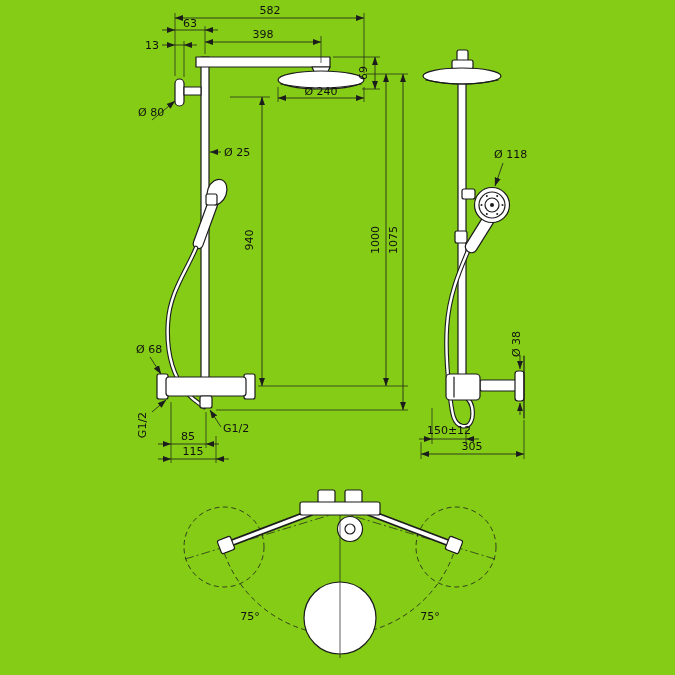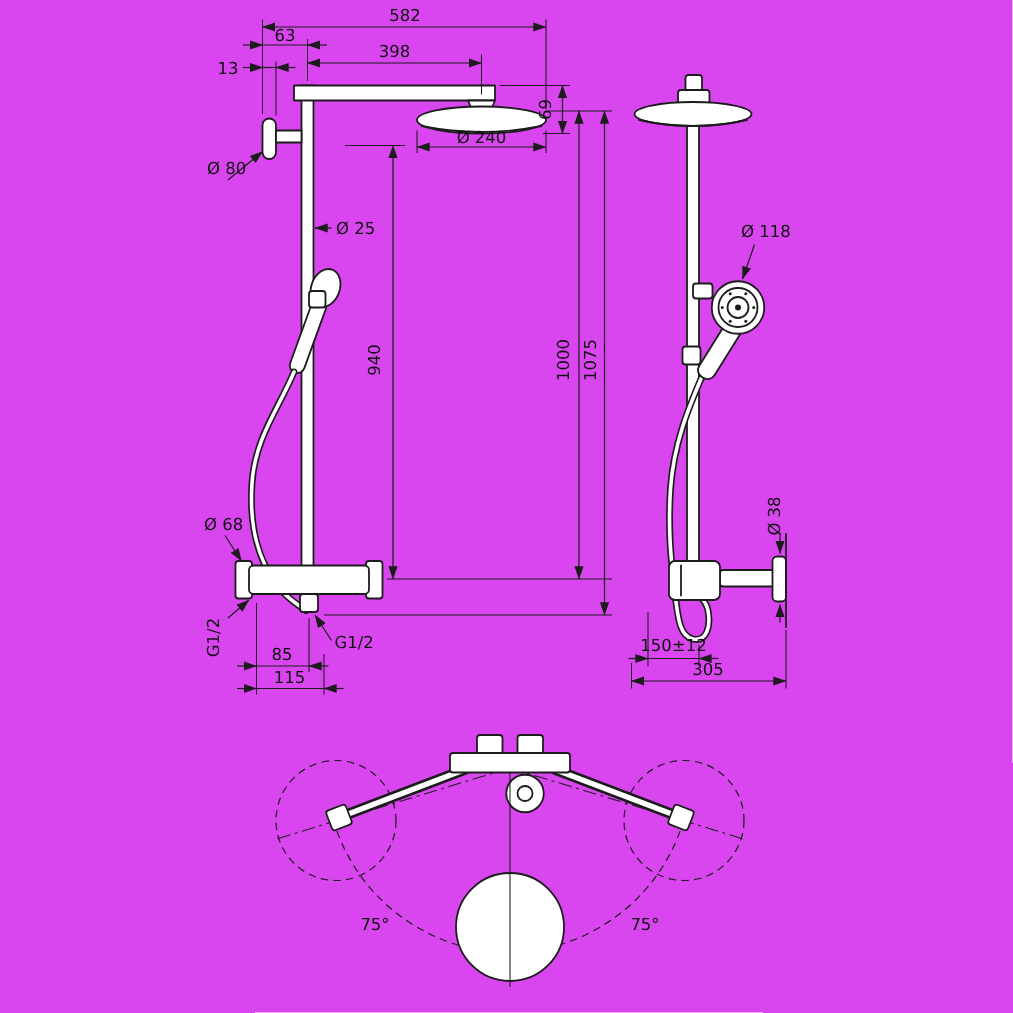--- a/index.html
+++ b/index.html
@@ -1,16 +1,16 @@
 <!DOCTYPE html>
 <html><head>
 <meta charset="utf-8">
 <style>
   html,body { margin:0; padding:0; background:#fff; }
-  .sheet { width:675px; height:675px; background:#d946ef; position:relative; overflow:hidden; }
+  .sheet { width:675px; height:675px; background:#84cc16; position:relative; overflow:hidden; }
   svg { display:block; }
   .ln   { stroke:#1c1c1c; stroke-width:1.2; fill:none; stroke-linecap:round; stroke-linejoin:round; }
   .fill { fill:#ffffff; stroke:#1c1c1c; stroke-width:1.2; stroke-linejoin:round; }
   .dim  { stroke:#1c1c1c; stroke-width:0.8; fill:none; }
   .ext  { stroke:#1c1c1c; stroke-width:0.7; fill:none; }
   .dash    { stroke-dasharray:5 3.5; }
   .dashdot { stroke-dasharray:9 3 2 3; }
   .hose     { stroke:#1c1c1c; stroke-width:4.6; fill:none; stroke-linecap:round; }
   .hosecore { stroke:#ffffff; stroke-width:2.4; fill:none; stroke-linecap:round; }
   .dimtext { font:11px "DejaVu Sans","Liberation Sans",sans-serif; fill:#111; }

